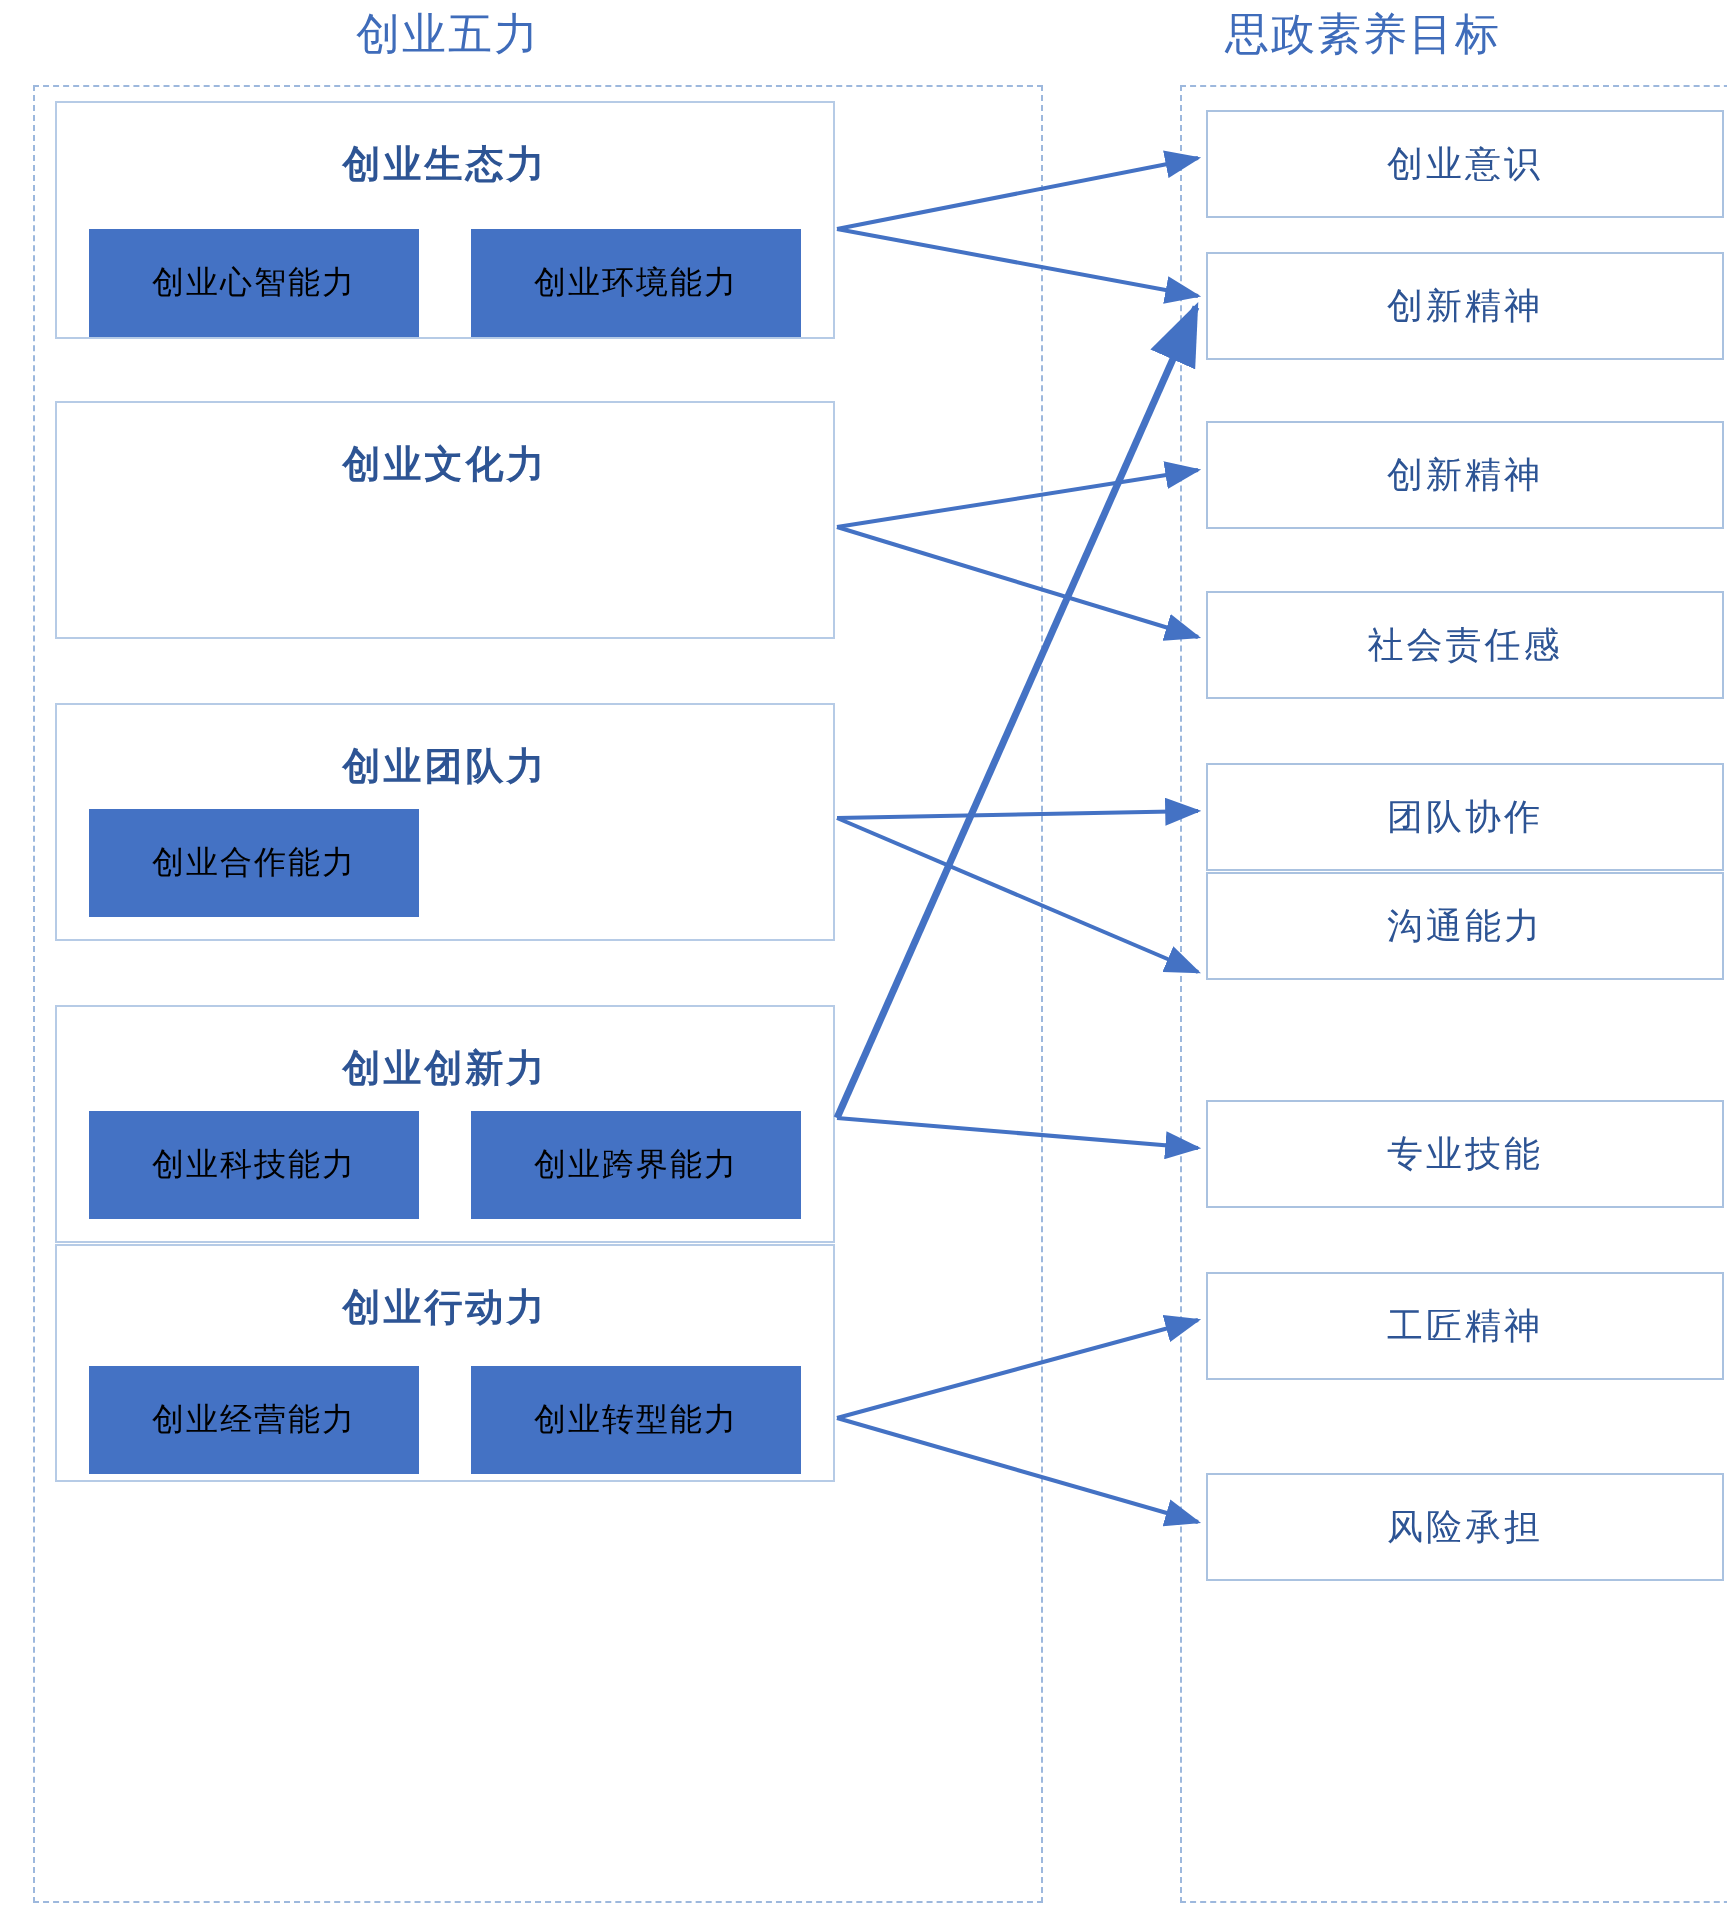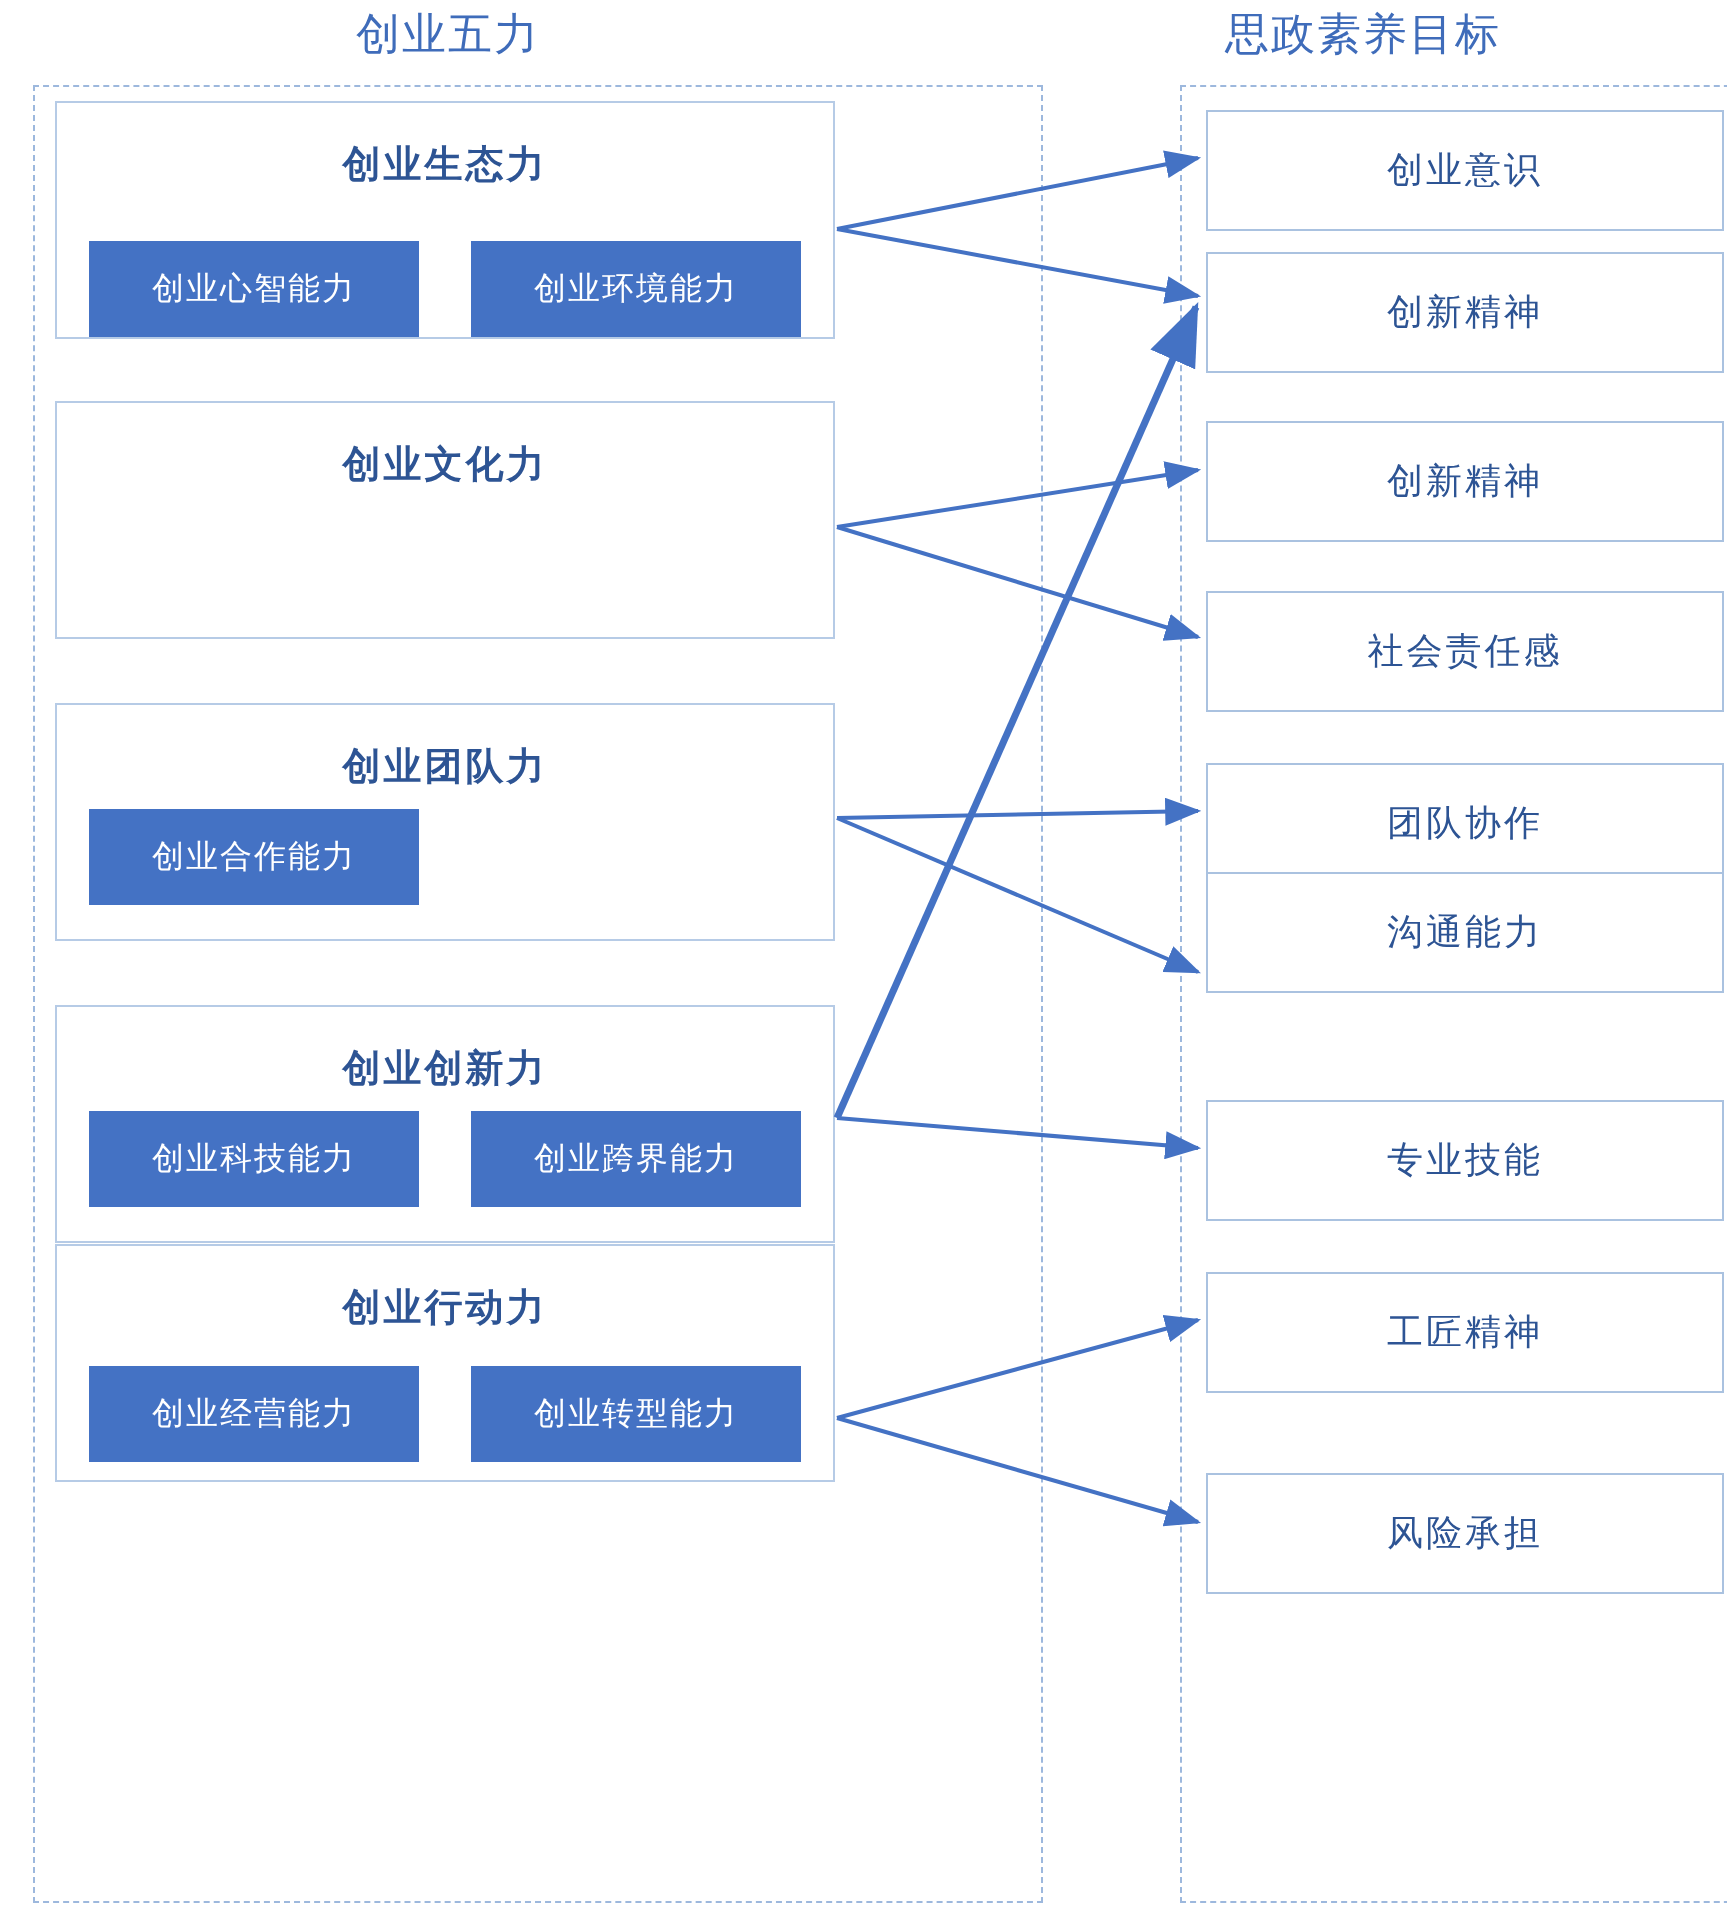--- a/index.html
+++ b/index.html
@@ -66,23 +66,23 @@
   }
   .sub-row {
     display: flex;
     width: 100%;
     justify-content: space-between;
     padding: 0 32px;
     box-sizing: border-box;
   }
   .sub-box {
     width: 330px;
-    height: 96px;
+    height: 108px;
     background: #4472c4;
-    color: #ffffff;
+    color: #000000;
     font-size: 32px;
     letter-spacing: 2px;
     display: flex;
     align-items: center;
     justify-content: center;
     white-space: nowrap;
     box-sizing: border-box;
   }
 
   
@@ -91,21 +91,21 @@
   #group-2 { top: 703px;  height: 238px; }
   #group-3 { top: 1005px; height: 238px; }
   #group-4 { top: 1244px; height: 238px; gap: 16px; }
   .group-card .group-title { margin-top: 42px; margin-bottom: 24px; }
 
   
   .goal-box {
     position: absolute;
     left: 1178px;
     width: 518px;
-    height: 121px;
+    height: 108px;
     box-sizing: border-box;
     border: 2px solid #aac2e0;
     background: #ffffff;
     color: #2d5494;
     font-size: 36px;
     letter-spacing: 3px;
     display: flex;
     align-items: center;
     justify-content: center;
     white-space: nowrap;

